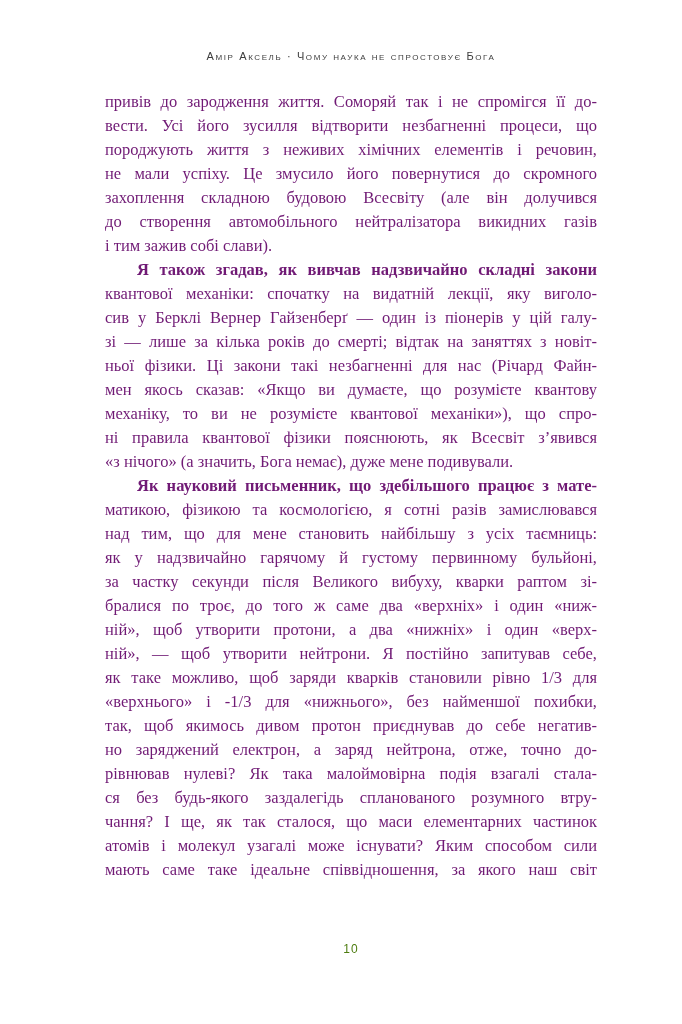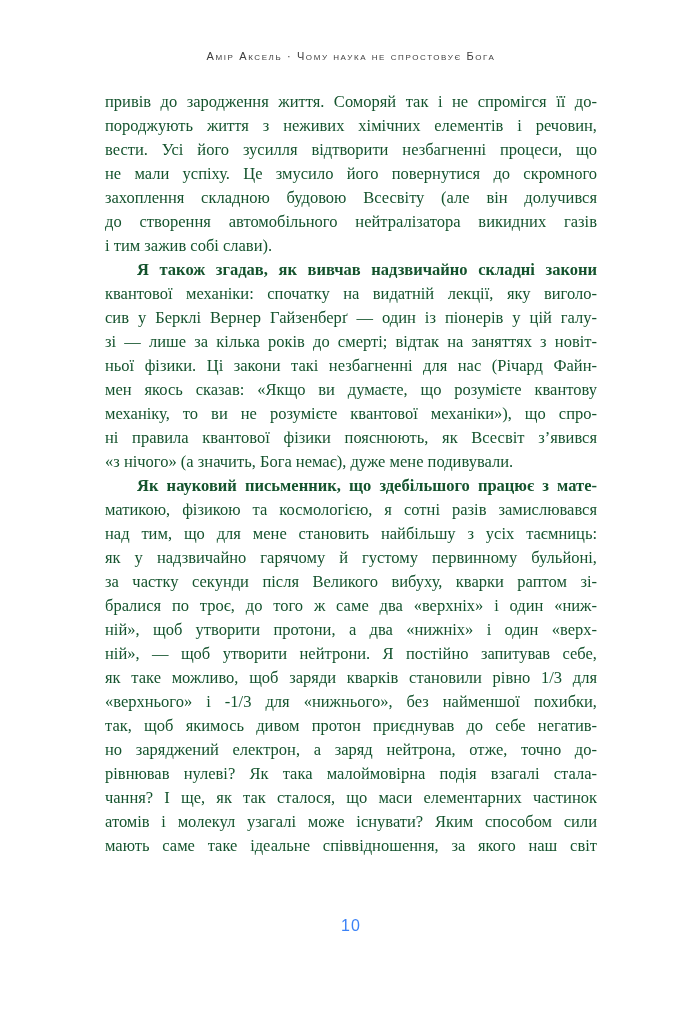--- a/index.html
+++ b/index.html
@@ -27,60 +27,60 @@
     color: #3d3d3d;
     white-space: nowrap;
   }
   .text-block {
     position: absolute;
     top: 90px;
     left: 105px;
     width: 492px;
     font-size: 16.5px;
     line-height: 24px;
-    color: #14532d;
+    color: #701a75;
   }
   .paragraph {
     margin: 0;
     padding: 0;
   }
   .line {
     text-align: justify;
     text-align-last: justify;
     white-space: normal;
   }
   .line.para-end {
     text-align-last: left;
   }
   .line.first-indent {
     text-indent: 32px;
     font-weight: bold;
   }
   .page-number {
     position: absolute;
-    top: 917px;
+    top: 942px;
     left: 105px;
     width: 492px;
     text-align: center;
     font-family: "Liberation Sans", sans-serif;
-    font-size: 16px;
+    font-size: 12px;
     letter-spacing: 1px;
-    color: #3b82f6;
+    color: #4d7c0f;
   }
 </style>
 </head>
 <body>
 
 <header class="running-header">Амір Аксель · Чому наука не спростовує Бога</header>
 
 <main class="text-block">
     <div class="paragraph">
       <div class="line">привів до зародження життя. Соморяй так і не спромігся її до-</div>
+      <div class="line">вести. Усі його зусилля відтворити незбагненні процеси, що</div>
       <div class="line">породжують життя з неживих хімічних елементів і речовин,</div>
-      <div class="line">вести. Усі його зусилля відтворити незбагненні процеси, що</div>
       <div class="line">не мали успіху. Це змусило його повернутися до скромного</div>
       <div class="line">захоплення складною будовою Всесвіту (але він долучився</div>
       <div class="line">до створення автомобільного нейтралізатора викидних газів</div>
       <div class="line para-end">і тим зажив собі слави).</div>
     </div>
     <div class="paragraph">
       <div class="line first-indent">Я також згадав, як вивчав надзвичайно складні закони</div>
       <div class="line">квантової механіки: спочатку на видатній лекції, яку виголо-</div>
       <div class="line">сив у Берклі Вернер Гайзенберґ — один із піонерів у цій галу-</div>
       <div class="line">зі — лише за кілька років до смерті; відтак на заняттях з новіт-</div>
@@ -97,19 +97,20 @@
       <div class="line">як у надзвичайно гарячому й густому первинному бульйоні,</div>
       <div class="line">за частку секунди після Великого вибуху, кварки раптом зі-</div>
       <div class="line">бралися по троє, до того ж саме два «верхніх» і один «ниж-</div>
       <div class="line">ній», щоб утворити протони, а два «нижніх» і один «верх-</div>
       <div class="line">ній», — щоб утворити нейтрони. Я постійно запитував себе,</div>
       <div class="line">як таке можливо, щоб заряди кварків становили рівно 1/3 для</div>
       <div class="line">«верхнього» і -1/3 для «нижнього», без найменшої похибки,</div>
       <div class="line">так, щоб якимось дивом протон приєднував до себе негатив-</div>
       <div class="line">но заряджений електрон, а заряд нейтрона, отже, точно до-</div>
       <div class="line">рівнював нулеві? Як така малоймовірна подія взагалі стала-</div>
+      <div class="line">ся без будь-якого заздалегідь спланованого розумного втру-</div>
       <div class="line">чання? І ще, як так сталося, що маси елементарних частинок</div>
       <div class="line">атомів і молекул узагалі може існувати? Яким способом сили</div>
       <div class="line">мають саме таке ідеальне співвідношення, за якого наш світ</div>
     </div>
   </main>
 
 <footer class="page-number">10</footer>
 
 </body></html>

